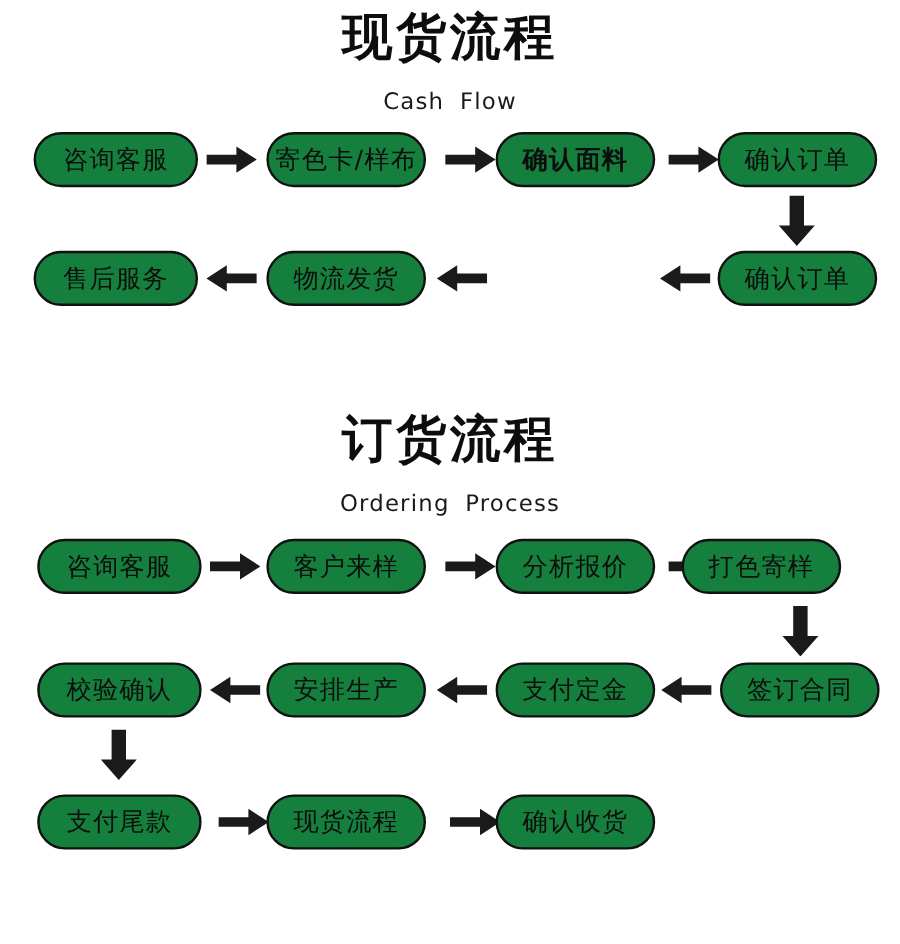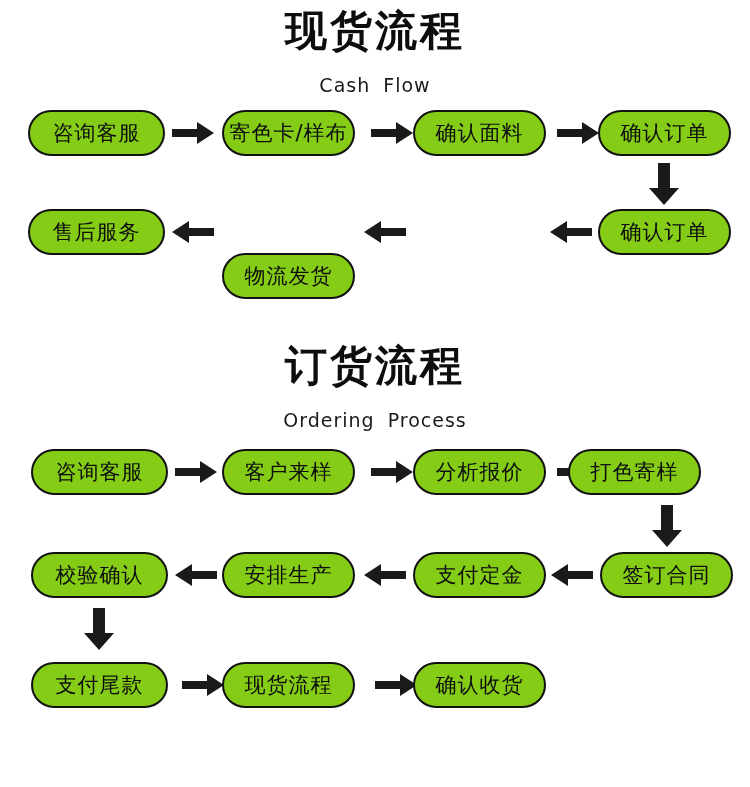--- a/index.html
+++ b/index.html
@@ -46,21 +46,21 @@
     color: #1a1a1a;
     word-spacing: 6px;
   }
 
   
   .node {
     position: absolute;
     box-sizing: border-box;
     border: 2px solid #111111;
     border-radius: 999px;
-    background: #84cc16;
+    background: #15803d;
     display: flex;
     flex-direction: column;
     align-items: center;
     justify-content: center;
     text-align: center;
     font-size: 21px;
     font-weight: 500;
     letter-spacing: 1px;
     line-height: 1.15;
     color: #0d0d0d;
@@ -101,21 +101,21 @@
   <div class="node" style="left:222px; top:110px; width:133px; height:46px;">
     <span class="line">寄色卡/样布</span>
   </div>
 
   <div class="arrow" style="left:371px; top:121px;">
     <svg width="42" height="24" viewBox="0 0 42 24">
       <path d="M0 8 H25 V1 L42 12 L25 23 V16 H0 Z" fill="#1a1a1a"></path>
     </svg>
   </div>
 
-  <div class="node" style="left:413px; top:110px; width:133px; height:46px;">
+  <div class="node" style="left:413px; top:110px; width:133px; height:46px;font-weight:bold;">
     <span class="line">确认面料</span>
   </div>
 
   <div class="arrow" style="left:557px; top:121px;">
     <svg width="42" height="24" viewBox="0 0 42 24">
       <path d="M0 8 H25 V1 L42 12 L25 23 V16 H0 Z" fill="#1a1a1a"></path>
     </svg>
   </div>
 
   <div class="node" style="left:598px; top:110px; width:133px; height:46px;">
@@ -138,21 +138,21 @@
     </svg>
   </div>
 
 
   <div class="arrow" style="left:364px; top:220px;">
     <svg width="42" height="24" viewBox="0 0 42 24">
       <path d="M42 8 H17 V1 L0 12 L17 23 V16 H42 Z" fill="#1a1a1a"></path>
     </svg>
   </div>
 
-  <div class="node" style="left:222px; top:209px; width:133px; height:46px;margin-top:44px;">
+  <div class="node" style="left:222px; top:209px; width:133px; height:46px;">
     <span class="line">物流发货</span>
   </div>
 
   <div class="arrow" style="left:172px; top:220px;">
     <svg width="42" height="24" viewBox="0 0 42 24">
       <path d="M42 8 H17 V1 L0 12 L17 23 V16 H42 Z" fill="#1a1a1a"></path>
     </svg>
   </div>
 
   <div class="node" style="left:28px; top:209px; width:137px; height:46px;text-align:right;">

